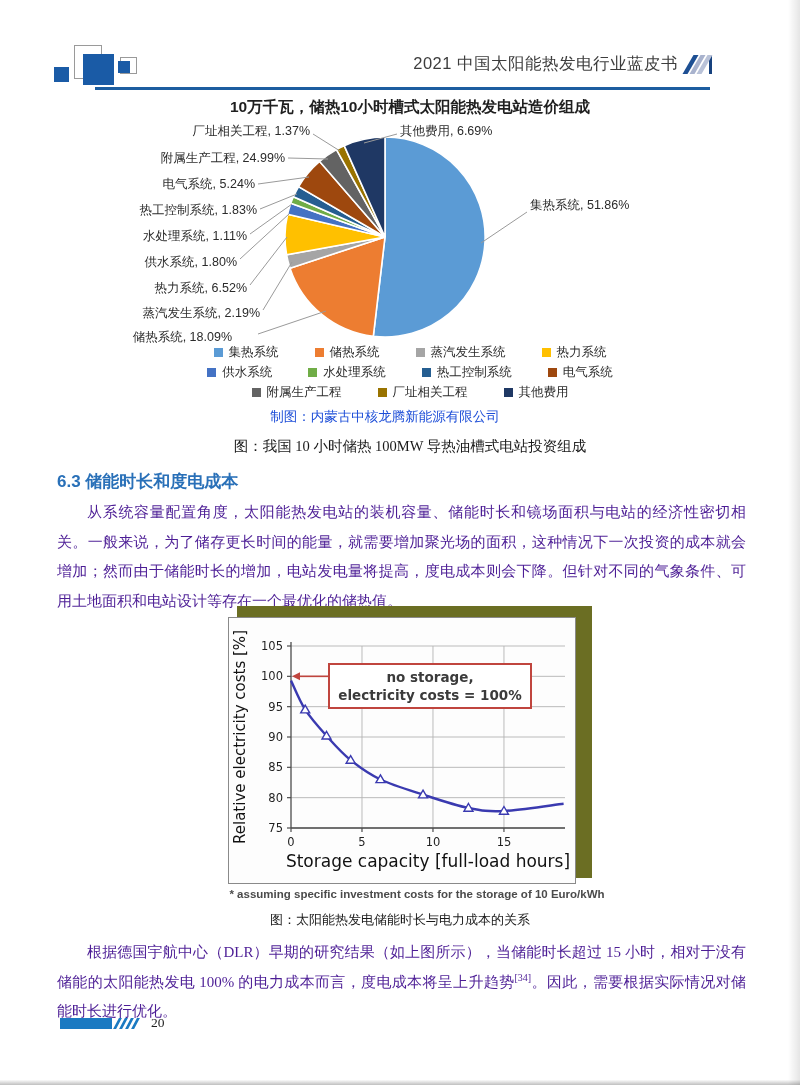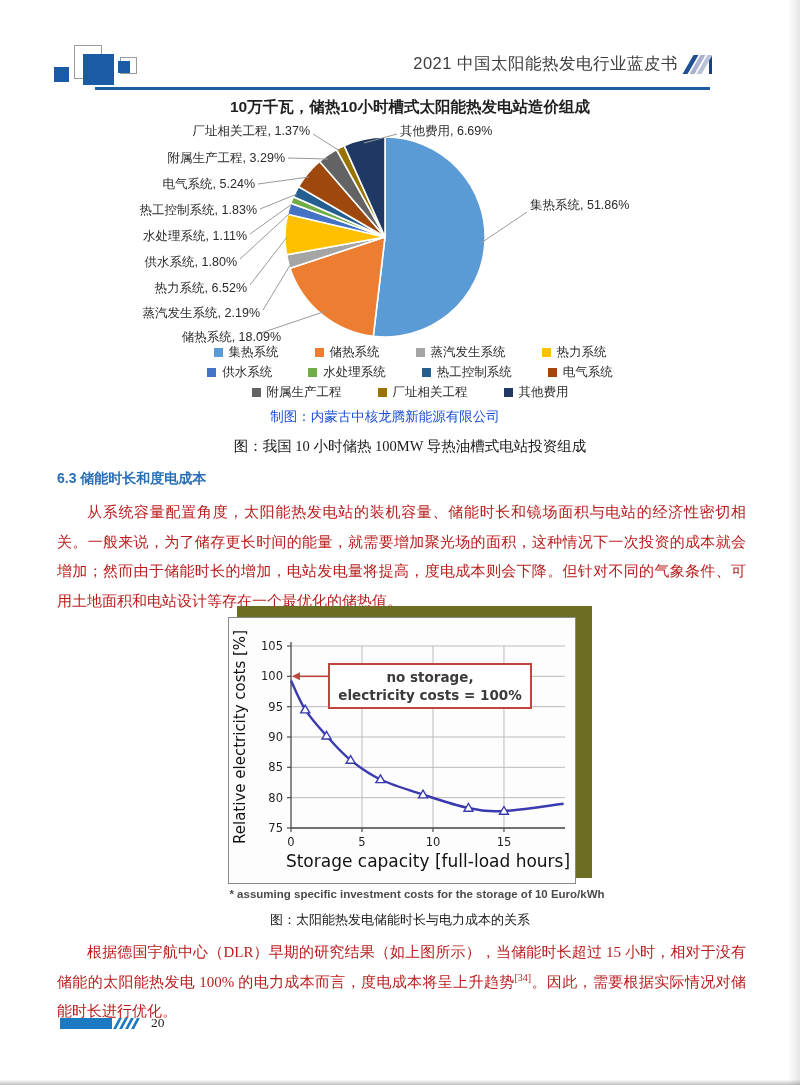--- a/index.html
+++ b/index.html
@@ -37,23 +37,23 @@
   .legend-row { display:flex; justify-content:center; gap:36px; margin-bottom:3px; }
   .legend-item { display:flex; align-items:center; gap:6px; white-space:nowrap; }
   .legend-swatch { width:9px; height:9px; display:inline-block; flex:0 0 auto; }
   #pie-credit { position:absolute; top:408px; left:0; width:770px; text-align:center;
     font-size:13.5px; color:#1d4ed8; }
   #pie-caption { position:absolute; top:437px; left:0; width:820px; text-align:center;
     font-size:14.5px; color:#1a1a1a; }
 
   
   #section-heading { position:absolute; left:57px; top:470px;
-    font-family:"Liberation Sans", sans-serif; font-weight:600; font-size:14px; color:#2970b8; }
+    font-family:"Liberation Sans", sans-serif; font-weight:600; font-size:17px; color:#2970b8; }
   .para { position:absolute; left:57px; width:689px; font-size:15px; line-height:29.5px;
-    text-align:justify; text-indent:2em; color:#b91c1c; }
+    text-align:justify; text-indent:2em; color:#4c1d95; }
   #para1 { top:498px; }
   #para2 { top:938px; }
   .sup { font-size:10px; vertical-align:super; line-height:0; }
 
   
   #fig2 { position:absolute; left:228px; top:606px; width:364px; height:278px; }
   #fig2-olive { position:absolute; left:9px; top:0; right:0; bottom:6px; background:#6b6e23; }
   #fig2-panel { position:absolute; left:0; top:11px; width:348px; height:267px;
     background:#fdfdfd; border:1px solid #8a8a8a; }
   #fig2-note { position:absolute; top:888px; left:0; width:834px; text-align:center;
@@ -118,28 +118,28 @@
         <line x1="100" y1="137" x2="149" y2="92" stroke="#9a9a9a" stroke-width="1"></line>
         <line x1="110" y1="112" x2="152" y2="82" stroke="#9a9a9a" stroke-width="1"></line>
         <line x1="120" y1="87" x2="157" y2="72" stroke="#9a9a9a" stroke-width="1"></line>
         <line x1="118" y1="62" x2="169" y2="55" stroke="#9a9a9a" stroke-width="1"></line>
         <line x1="148" y1="36" x2="188" y2="37" stroke="#9a9a9a" stroke-width="1"></line>
         <line x1="173" y1="12" x2="200" y2="29" stroke="#9a9a9a" stroke-width="1"></line>
         <line x1="257" y1="12" x2="224" y2="21" stroke="#9a9a9a" stroke-width="1"></line>
       </svg>
 
   <div class="pie-label" style="top: 74px; left: 390px;">集热系统, 51.86%</div>
-      <div class="pie-label" style="top: 206px; right: 419px;">储热系统, 18.09%</div>
+      <div class="pie-label" style="top: 206px; right: 468px;">储热系统, 18.09%</div>
       <div class="pie-label" style="top: 182px; right: 440px;">蒸汽发生系统, 2.19%</div>
       <div class="pie-label" style="top: 157px; right: 453px; text-align: right;">热力系统, 6.52%</div>
       <div class="pie-label" style="top: 131px; right: 463px;">供水系统, 1.80%</div>
       <div class="pie-label" style="top: 105px; right: 453px;">水处理系统, 1.11%</div>
       <div class="pie-label" style="top: 79px; right: 443px;">热工控制系统, 1.83%</div>
       <div class="pie-label" style="top: 53px; right: 445px;">电气系统, 5.24%</div>
-      <div class="pie-label" style="top: 27px; right: 415px;">附属生产工程, 3.29%</div>
+      <div class="pie-label" style="top: 27px; right: 415px;">附属生产工程, 24.99%</div>
       <div class="pie-label" style="top: 0px; right: 390px;">厂址相关工程, 1.37%</div>
       <div class="pie-label" style="top: 0px; left: 260px;">其他费用, 6.69%</div>
     </div>
   <div id="legend">
       <div class="legend-row">
         <span class="legend-item">
           <span class="legend-swatch" style="background: rgb(91, 155, 213);"></span>
           <span>集热系统</span>
         </span>
         <span class="legend-item">

